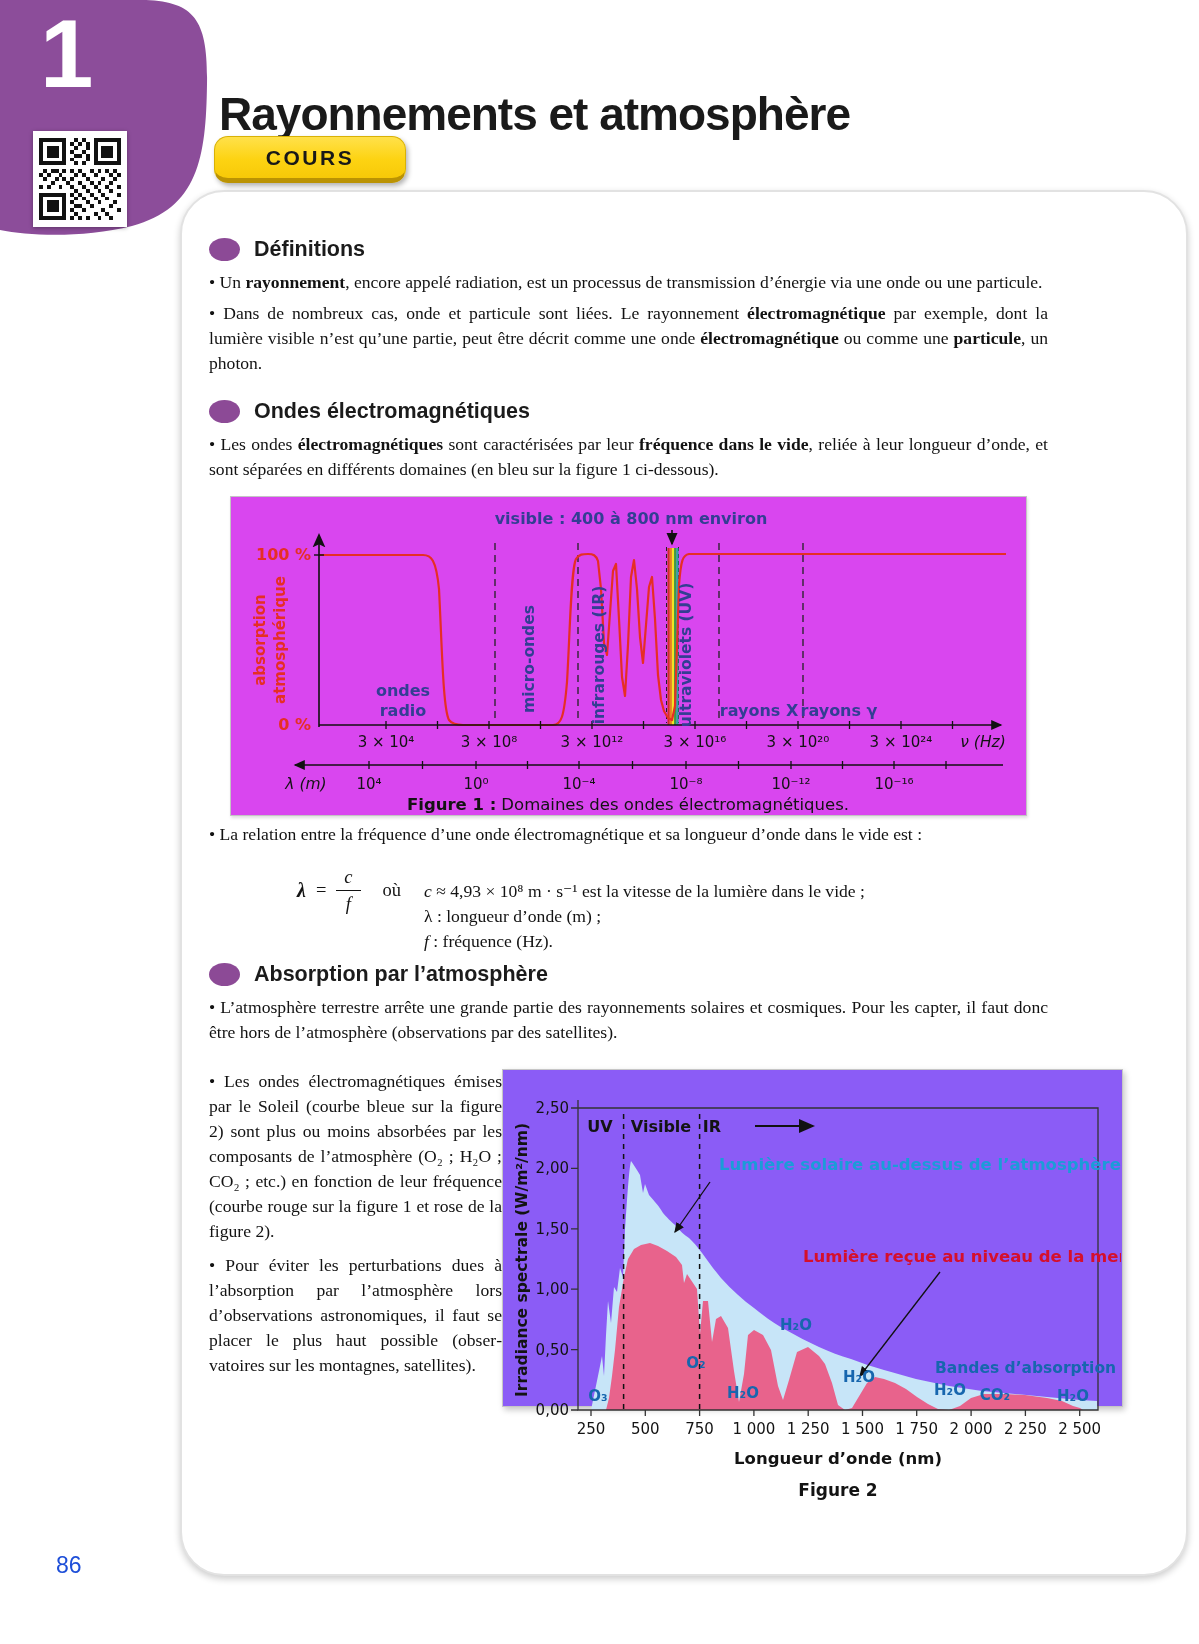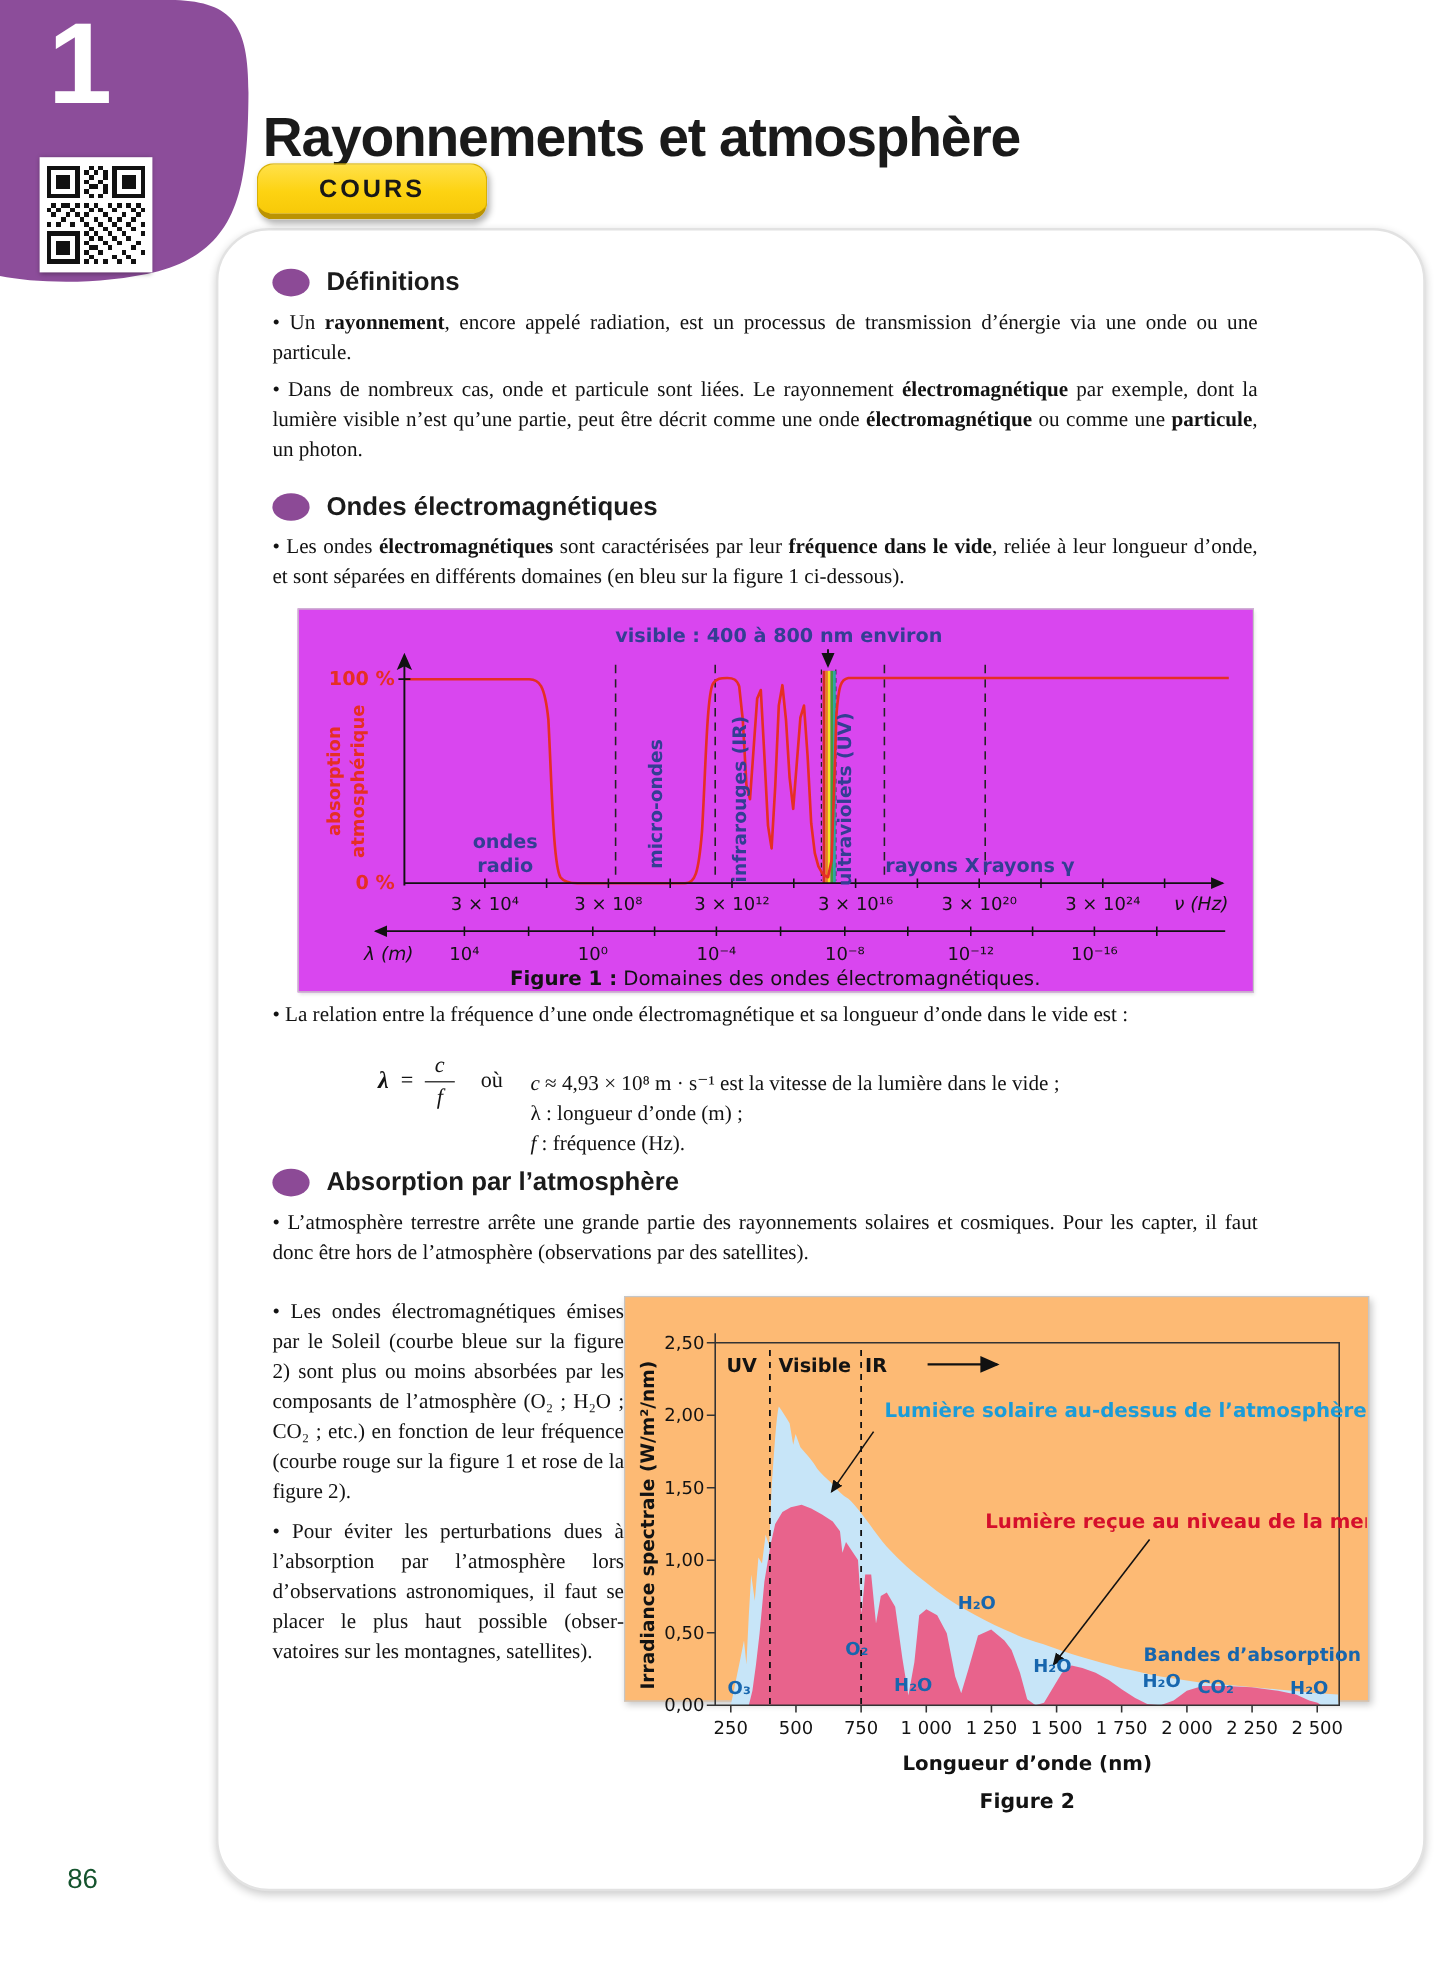--- a/index.html
+++ b/index.html
@@ -15,21 +15,21 @@
   .pagetitle{position:absolute;left:219px;top:56px;font:700 46px "Liberation Sans",sans-serif;
              letter-spacing:-1px;color:#1a1a1a;}
   .cours{position:absolute;left:214px;top:136px;width:192px;height:47px;z-index:5;
          background:linear-gradient(#ffe14a 0%,#fdd312 55%,#f7c908 100%);
          border:1px solid #d8b106;border-bottom:5px solid #bb9303;border-radius:14px;
          box-shadow:2px 3px 5px rgba(0,0,0,.3);display:flex;align-items:center;justify-content:center;
          font:700 21px "Liberation Sans",sans-serif;letter-spacing:2.5px;color:#181818;box-sizing:border-box;}
   
   .panel{position:absolute;left:180px;top:190px;width:1008px;height:1386px;background:#fff;
          border:2px solid #e2e2e2;border-radius:44px;box-shadow:0 3px 7px rgba(0,0,0,.2);box-sizing:border-box;}
-  .panel-inner{padding:28px 138px 20px 27px;margin-left:18px;}
+  .panel-inner{padding:42px 138px 20px 27px;}
   .sec-h{display:flex;align-items:center;gap:14px;font:700 21.5px "Liberation Sans",sans-serif;color:#1b1b1b;height:30px;}
   .sec-h .bullet{width:31px;height:23px;border-radius:50%;background:#8c4a96;flex:0 0 auto;}
   p.body{margin:6px 0 0 0;font:17.6px/25px "Liberation Serif","DejaVu Serif",serif;
          text-align:justify;color:#121212;}
   p.body .b{font-weight:bold;} .b{font-weight:bold;} .i{font-style:italic;}
   .mt20{margin-top:20px;} .mt24{margin-top:24px;} .mt12{margin-top:12px;}
   
   .fig1card{margin:14px 0 0 21px;width:795px;background:#d946ef;border:1px solid #c4c4c4;
             box-shadow:1px 2px 3px rgba(0,0,0,.13);}
   .fig1card svg{display:block;}
@@ -41,40 +41,40 @@
   .eq{margin:0 10px;}
   .frac{display:inline-flex;flex-direction:column;align-items:center;line-height:24px;}
   .frac .num{padding:0 8px 1px;border-bottom:1.6px solid #111;font-style:italic;}
   .frac .den{padding-top:1px;font-style:italic;}
   .ou{margin-left:22px;}
   .defs{position:absolute;left:215px;top:30px;font:17.6px/25px "Liberation Serif","DejaVu Serif",serif;}
   
   .columns{display:flex;margin-top:24px;gap:0;}
   .leftcol{width:293px;flex:0 0 auto;}
   .leftcol p.body{hyphens:manual;}
-  .fig2card{width:621px;height:338px;flex:0 0 auto;background:#fdba74;border:1.5px solid #c6c6c6;
+  .fig2card{width:621px;height:338px;flex:0 0 auto;background:#8b5cf6;border:1.5px solid #c6c6c6;
             box-shadow:2px 3px 6px rgba(0,0,0,.22);box-sizing:border-box;}
   
   svg text{font-family:"DejaVu Sans","Liberation Sans",sans-serif;}
   .t-blue{fill:#333e93;font-weight:600;font-size:16px;}
   .t-bluev{fill:#333e93;font-weight:600;font-size:15.5px;}
   .t-red{fill:#e62e25;font-weight:600;font-size:16px;}
   .t-redv{fill:#e62e25;font-weight:700;font-size:15px;}
   .t-tick{fill:#131313;font-size:15px;}
   .t-axis{fill:#131313;font-size:15.5px;font-style:italic;}
   .t-cap{fill:#131313;font-size:16.5px;}
   .t-capb{font-weight:700;}
   .t2-cyan{fill:#1b9cd8;font-weight:700;font-size:16.5px;}
   .t2-red{fill:#d50f2c;font-weight:700;font-size:16.5px;}
   .t2-mol{fill:#1766ae;font-weight:700;font-size:15px;}
   .t2-reg{fill:#131313;font-weight:600;font-size:16px;}
   .t2-ylab{fill:#131313;font-weight:600;font-size:15.5px;}
   .t2-xlab{fill:#131313;font-weight:600;font-size:16.5px;}
   .t2-cap{fill:#131313;font-weight:700;font-size:17px;}
-  .pagenum{position:absolute;left:56px;top:1552px;font:400 23px "Liberation Sans",sans-serif;color:#14532d;}
+  .pagenum{position:absolute;left:56px;top:1552px;font:400 23px "Liberation Sans",sans-serif;color:#1d4ed8;}
 </style>
 </head>
 <body>
 
 <div class="blob">
   <svg viewBox="0 0 210 236" width="210" height="236">
     <path d="M0,0 H146 C196,2 208,22 207,84 C206,158 198,208 132,226 C84,238 30,236 0,230 Z" fill="#8c4d9a"></path>
   </svg>
 </div>
 <div class="chapnum">1</div>

